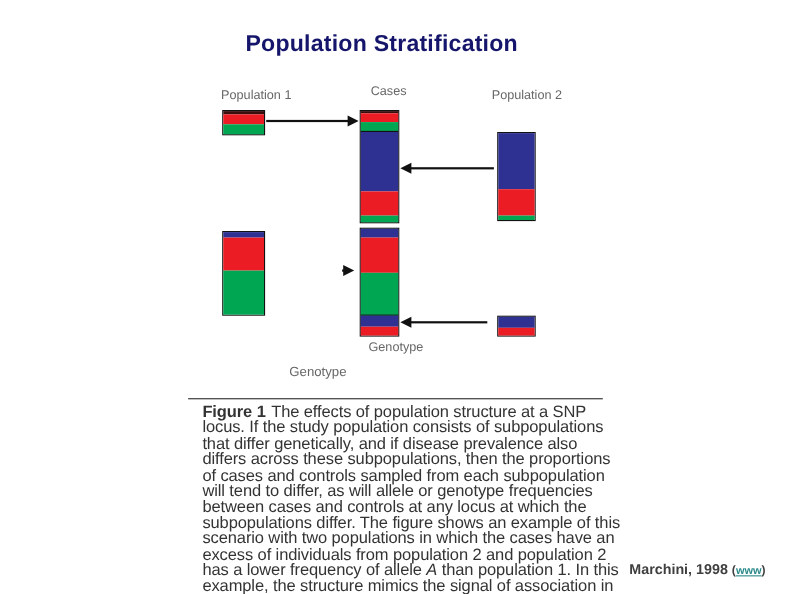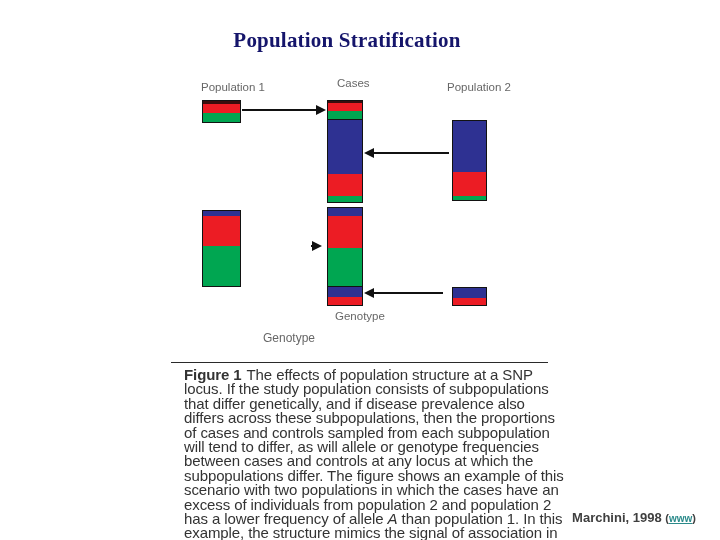--- a/index.html
+++ b/index.html
@@ -4,21 +4,20 @@
 <style>
   html,body{margin:0;padding:0;}
   body{
     width:720px;height:540px;position:relative;overflow:hidden;
     background:#ffffff;font-family:"Liberation Sans",sans-serif;
   }
   .title{
     position:absolute;top:28px;left:0;width:694px;margin:0;
     text-align:center;font-size:21px;font-weight:bold;color:#15156b;
     letter-spacing:0.2px;
-    font-family:Liberation Serif, serif;
   }
   .fig-layer{position:absolute;left:0;top:0;width:720px;height:540px;}
   .flabel{
     position:absolute;font-size:11.5px;color:#676767;white-space:nowrap;margin-left:11px;
   }
   .bar{
     position:absolute;border:1.5px solid #121212;box-sizing:content-box;
     display:flex;flex-direction:column;
   }
   .seg{width:100%;}

